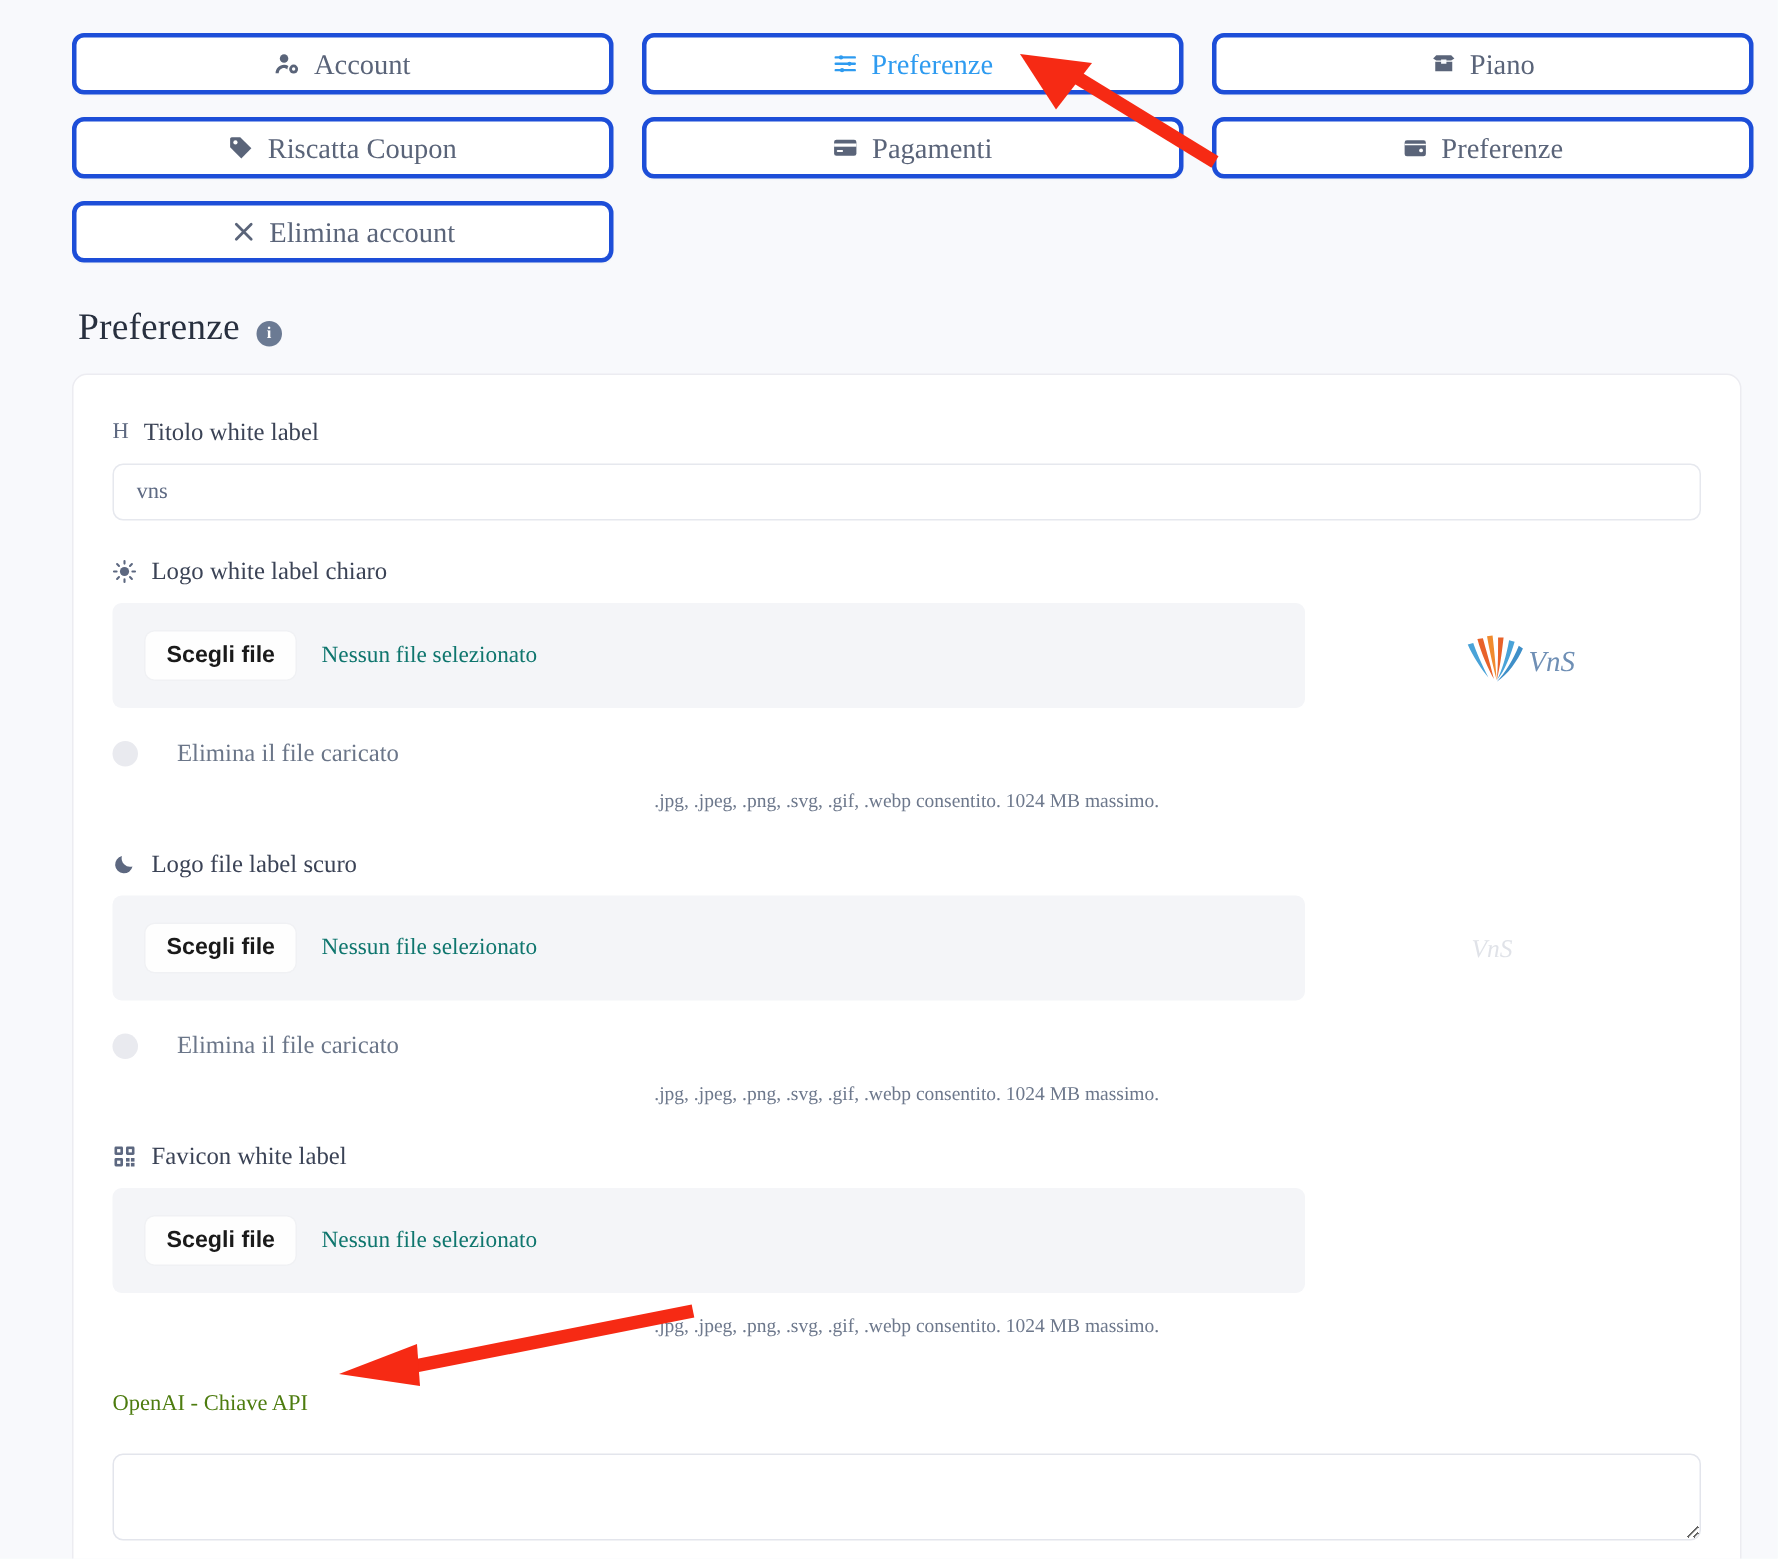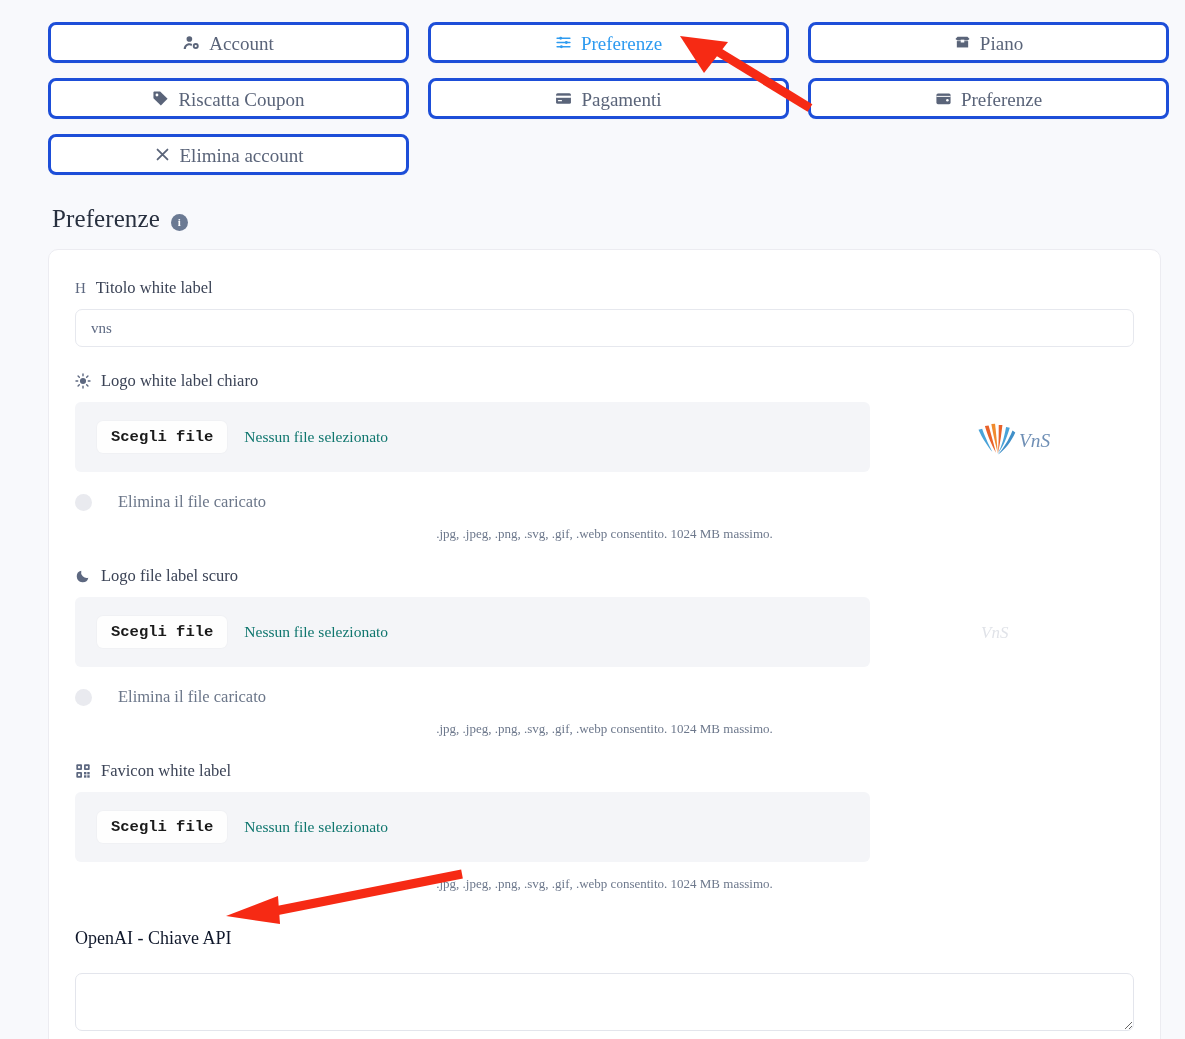--- a/index.html
+++ b/index.html
@@ -158,21 +158,21 @@
     align-items: center;
     padding-left: 22px;
     gap: 17px;
   }
   .choose-btn {
     background: #fefefe;
     border: none;
     border-radius: 6px;
     height: 32px;
     padding: 0 14px;
-    font-family: Liberation Mono, monospace;
+    font-family: Liberation Sans, sans-serif;
     font-size: 15.5px;
     font-weight: bold;
     color: #1a1a1a;
     cursor: pointer;
     box-shadow: 0 0 0 1px rgba(0,0,0,0.015);
   }
   .no-file {
     font-size: 15.5px;
     color: #0f766e;
   }
@@ -211,22 +211,22 @@
     font-size: 13px;
     color: #6d788c;
     margin-top: 14px;
     text-align: center;
   }
 
   
   .divider-space { height: 12px; }
 
   .openai-label {
-    font-size: 18px;
-    color: #0f172a;
+    font-size: 15px;
+    color: #4d7c0f;
     margin-bottom: 24px;
   }
   .api-textarea {
     width: 100%;
     height: 58px;
     border: 1px solid #e3e5ec;
     border-radius: 7px;
     resize: vertical;
     padding: 9px 13px;
     font-family: "Liberation Serif", "DejaVu Serif", serif;

